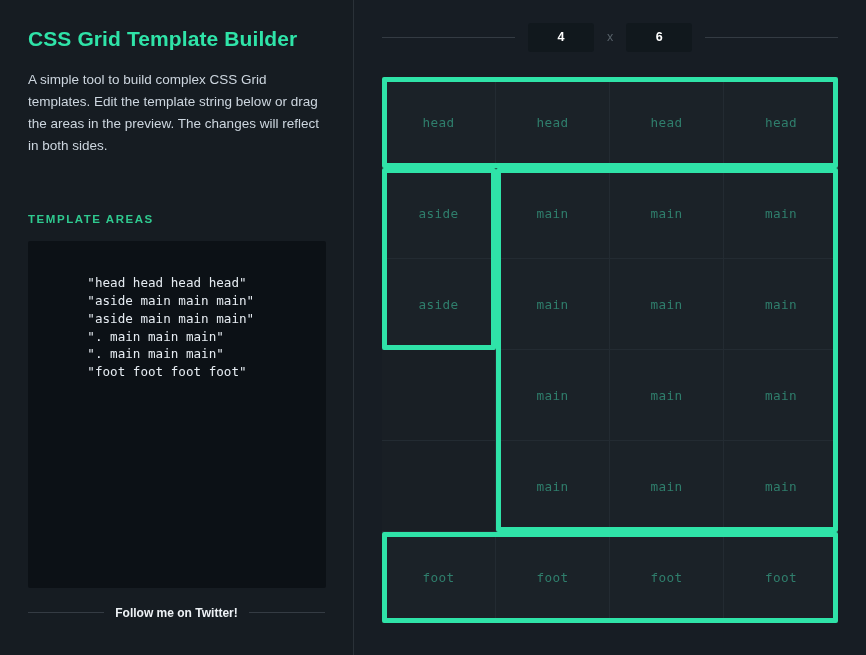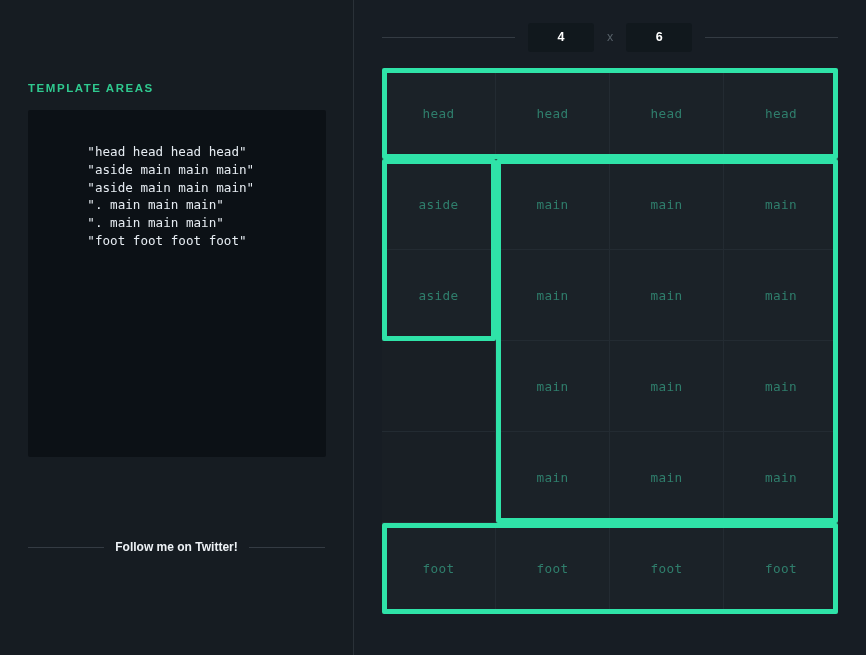--- a/index.html
+++ b/index.html
@@ -148,21 +148,21 @@
   .dim-x {
     font-size: 12.5px;
     color: #576169;
     font-weight: normal;
   }
 
   
   .grid-wrap {
     position: absolute;
     left: 28px;
-    top: 68px;
+    top: 77px;
     width: 456px;
     height: 546px;
   }
 
   .grid {
     position: relative;
     width: 456px;
     height: 546px;
     display: grid;
     grid-template-columns: repeat(4, 1fr);
@@ -200,21 +200,23 @@
     background: transparent;
   }
 </style>
 </head>
 <body>
 
 <div class="app">
 
   <aside class="sidebar">
 
-
+    <h1 class="app-title">CSS Grid Template Builder</h1>
+
+    <p class="app-desc">A simple tool to build complex CSS Grid templates. Edit the template string below or drag the areas in the preview. The changes will reflect in both sides.</p>
 
     <div class="areas-label">TEMPLATE AREAS</div>
 
     <textarea class="areas-editor" spellcheck="false" style="">    "head head head head"
     "aside main main main"
     "aside main main main"
     ". main main main"
     ". main main main"
     "foot foot foot foot"</textarea>
 

